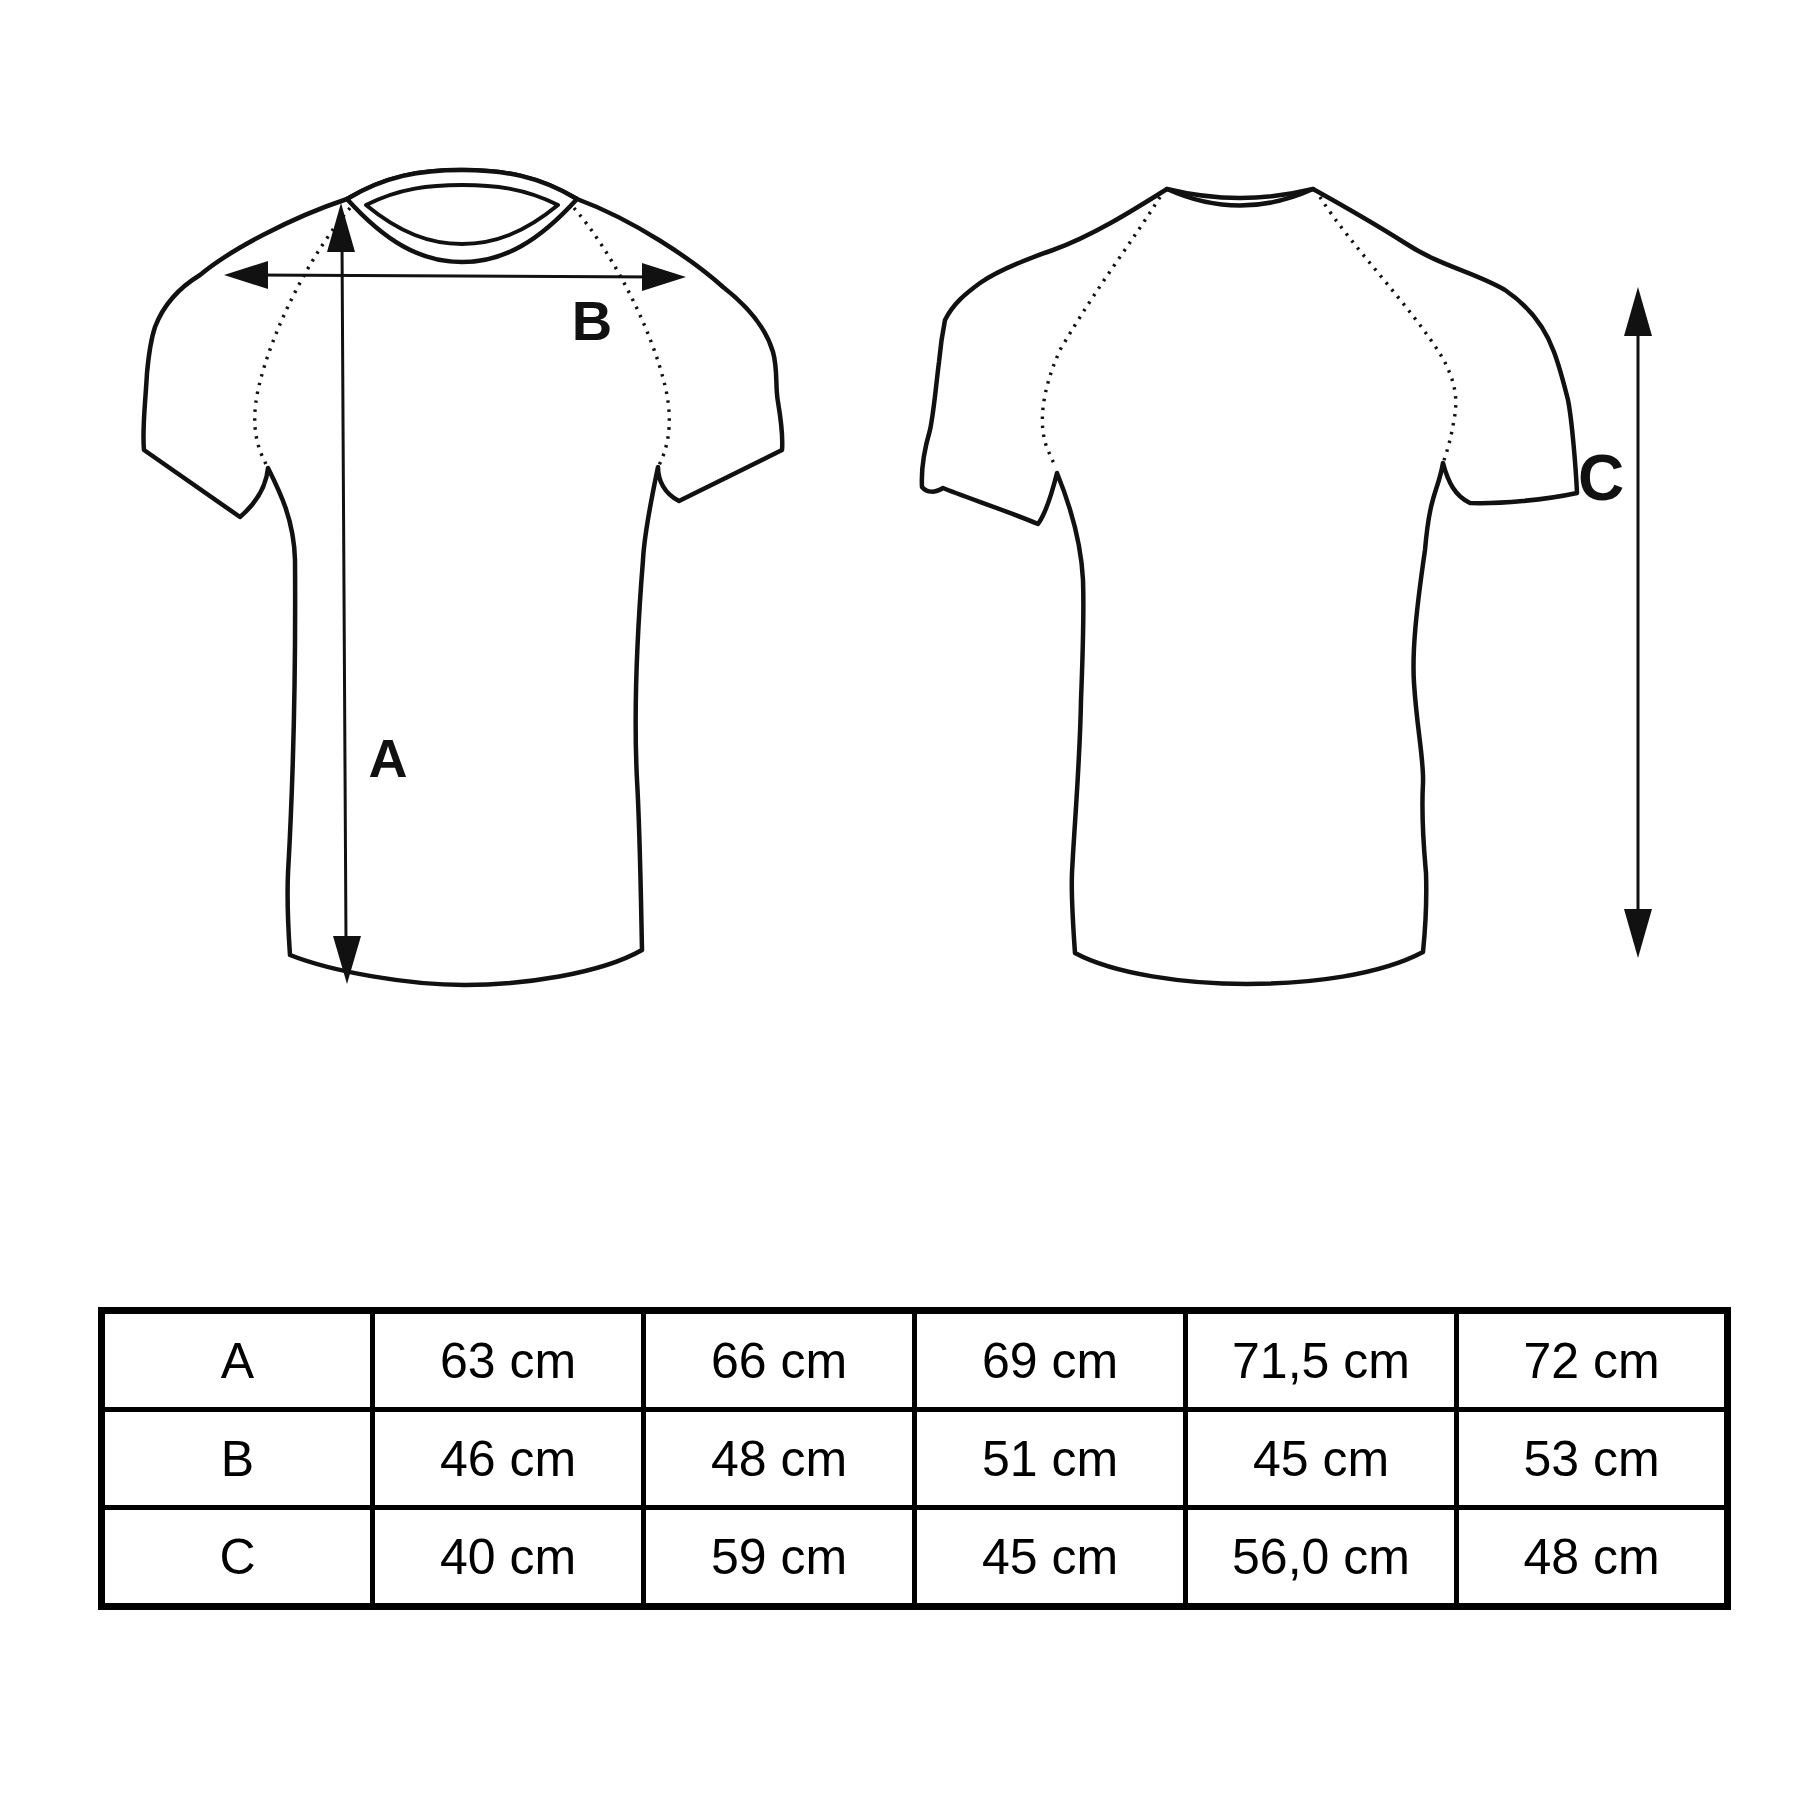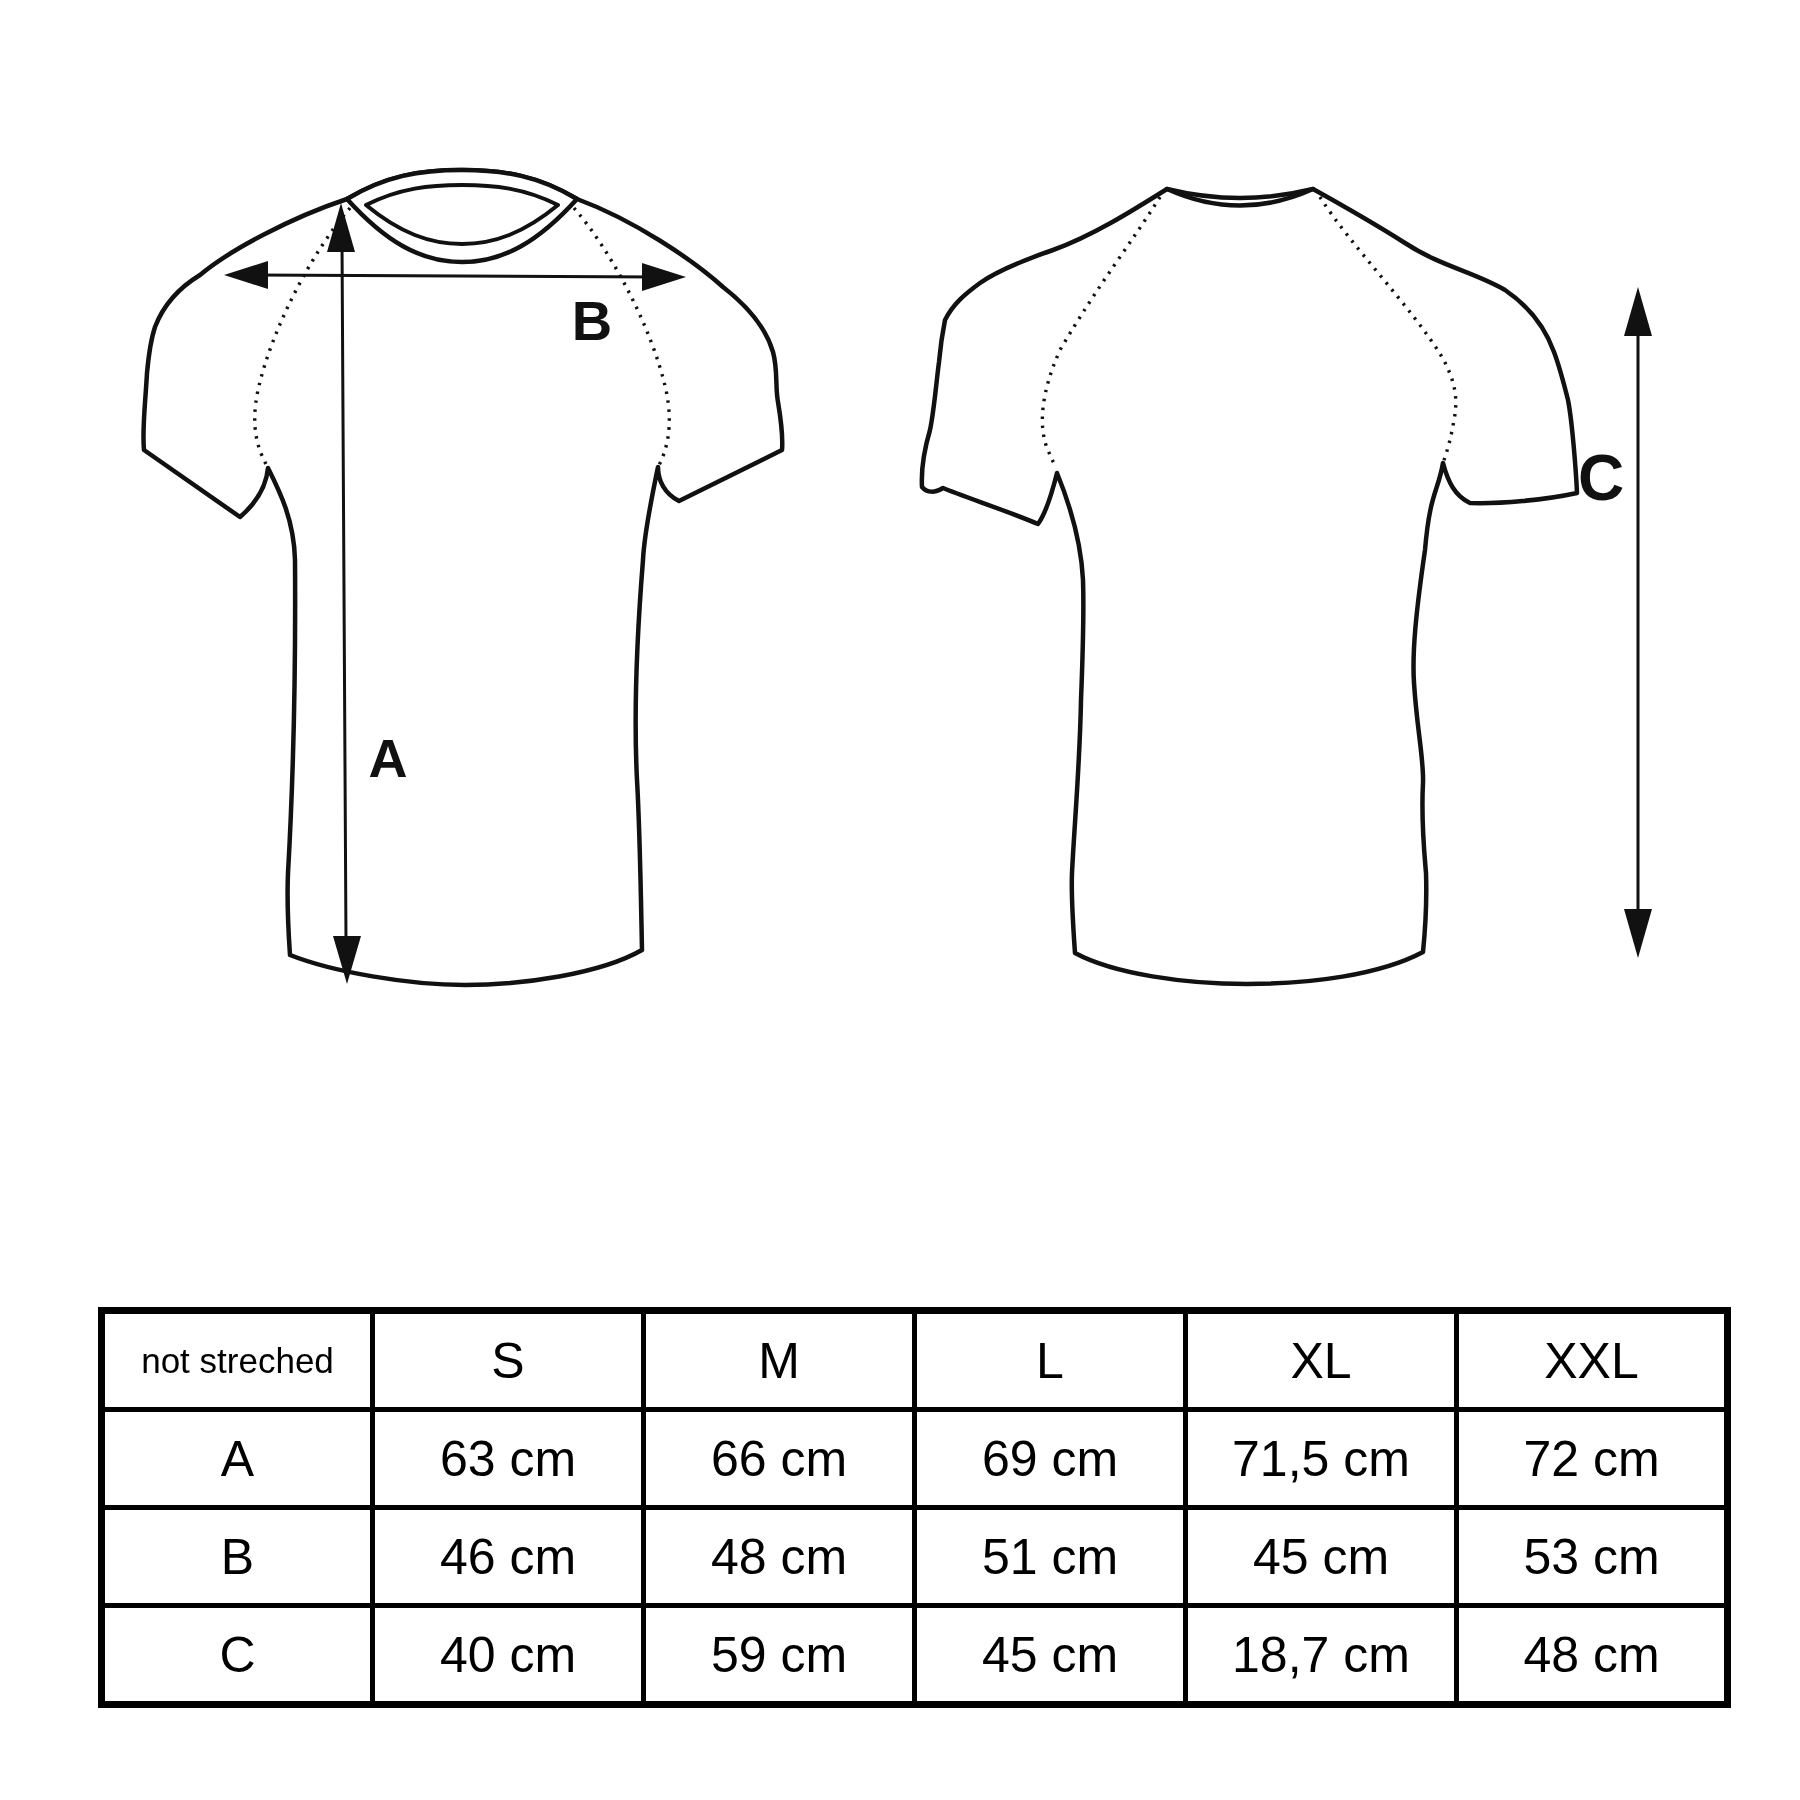--- a/index.html
+++ b/index.html
@@ -164,28 +164,20 @@
   <table class="size-table">
     <colgroup>
       <col style="width:271px">
         <col style="width:271px">
         <col style="width:271px">
       <col style="width:271px">
         <col style="width:271px">
         <col style="width:271px">
     </colgroup>
     <tbody>
-        <tr style="height:94px">
-      <th class="corner">not streched</th>
-      <th>S</th>
-      <th>M</th>
-      <th>L</th>
-      <th>XL</th>
-      <th>XXL</th>
-    </tr>
     <tr style="height:93px">
       <td>A</td>
       <td>63 cm</td>
       <td>66 cm</td>
       <td>69 cm</td>
       <td>71,5 cm</td>
       <td>72 cm</td>
     </tr>
     <tr style="height:94px">
       <td>B</td>
@@ -193,19 +185,19 @@
       <td>48 cm</td>
       <td>51 cm</td>
       <td>45 cm</td>
       <td>53 cm</td>
     </tr>
     <tr style="height:95px">
       <td>C</td>
       <td>40 cm</td>
       <td>59 cm</td>
       <td>45 cm</td>
-      <td>18,7 cm</td>
+      <td>56,0 cm</td>
       <td>48 cm</td>
     </tr>
   </tbody>
     </table>
 
 </div>
 
 </body></html>

